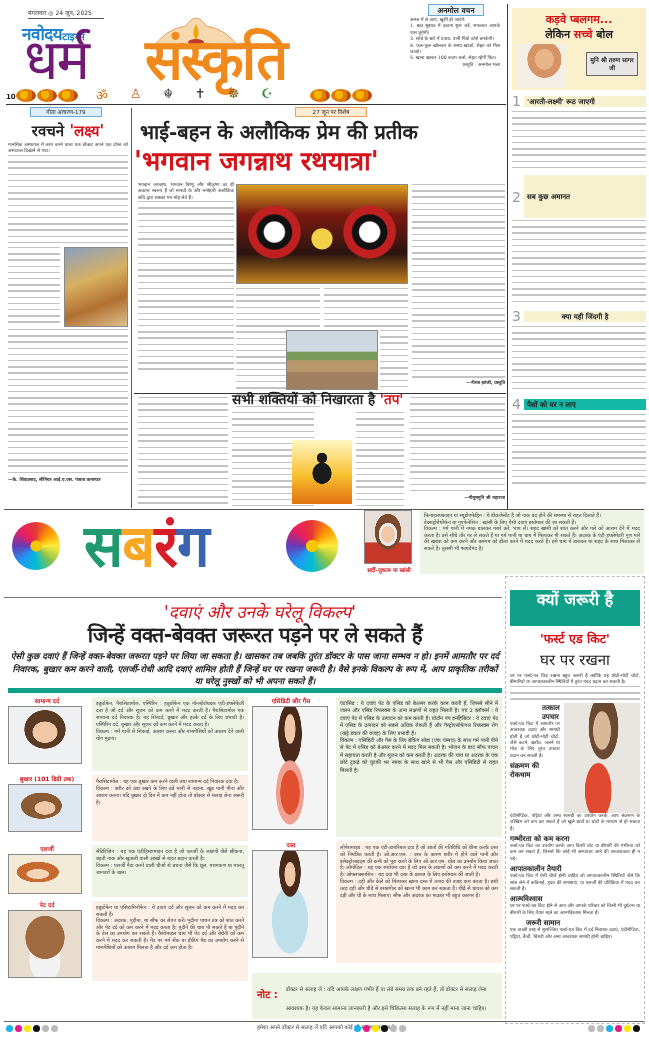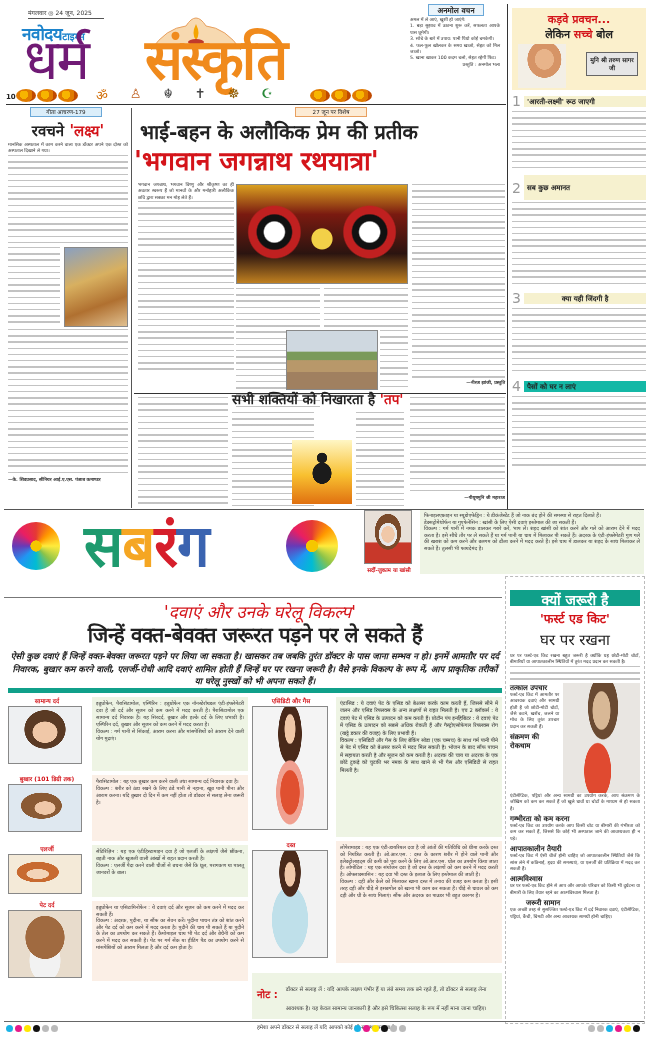--- a/index.html
+++ b/index.html
@@ -59,33 +59,33 @@
   <div class="tiny">3. सोचे के बारे में उपाय: पानी पियो कोई चमकेगी।</div>
   <div class="tiny">4. फल-फूल खोलकर के समय खाओ, सेहत को मिल जाओ।</div>
   <div class="tiny">5. खाना खाकर 100 कदम चलो, सेहत रहेगी फिट।</div>
   <div class="tiny" style="text-align:right;">प्रस्तुति : अनमोल भला</div>
 </div>
 
 <div class="hr" style="left:507px;top:4px;width:1px;height:505px;"></div>
 
 <div class="abs" style="left:512px;top:8px;width:134px;height:500px;">
   <div style="background:#fbf0cc;height:82px;position:relative;">
-    <div style="text-align:center;color:#d4141a;font-weight:bold;font-size:11px;padding-top:3px;">कड़वे प्रवचन...</div>
+    <div style="text-align:center;color:#d4141a;font-weight:bold;font-size:11px;padding-top:3px;">कड़वे प्बलगम...</div>
     <div style="text-align:center;font-weight:bold;font-size:11px;"><span>लेकिन </span><span style="color:#d4141a;">सच्चे</span><span> बोल</span></div>
     <div class="photo" style="left:6px;top:36px;width:48px;height:44px;border:none;background:radial-gradient(ellipse at 55% 35%, #e8b48a 0 25%, #d69466 26% 45%, #f3efe6 46%);"></div>
     <div style="position:absolute;left:74px;top:44px;width:52px;height:24px;background:#e6e6e6;border:1px solid #666;font-size:6px;font-weight:bold;text-align:center;padding-top:3px;">मुनि श्री तरुण सागर जी</div>
   </div>
   <div style="display:flex;align-items:center;margin-top:3px;">
       <span style="font-size:14px;color:#999;width:12px;">1</span>
       <span style="background:#f6f1cf;flex:1;font-size:7px;font-weight:bold;padding:1px 3px;">'आरती-लक्ष्मी' रूठ जाएगी</span>
     </div>
   <div class="filler" style="height:62px;margin-top:2px;"></div>
   <div style="display:flex;align-items:center;margin-top:2px;">
       <span style="font-size:14px;color:#999;width:12px;">2</span>
-      <span style="background:#f6f1cf;flex:1;font-size:7px;font-weight:bold;padding:8px 3px;">सब कुछ अमानत</span>
+      <span style="background:#f6f1cf;flex:1;font-size:7px;font-weight:bold;padding:17px 3px;">सब कुछ अमानत</span>
     </div>
   <div class="filler" style="height:86px;margin-top:2px;"></div>
   <div style="display:flex;align-items:center;margin-top:2px;">
       <span style="font-size:14px;color:#999;width:12px;">3</span>
       <span style="background:#f6f1cf;flex:1;font-size:7px;font-weight:bold;padding:1px 3px;text-align:center;">क्या यही जिंदगी है</span>
     </div>
   <div class="filler" style="height:68px;margin-top:2px;"></div>
   <div style="display:flex;align-items:center;margin-top:2px;">
       <span style="font-size:14px;color:#999;width:12px;">4</span>
       <span style="background:#14b8a6;flex:1;font-size:7px;font-weight:bold;padding:1px 3px;">पैसों को घर न लाएं</span>
@@ -238,28 +238,28 @@
     </div>
   </div>
 </div>
 
 <div class="abs" style="left:252px;top:973px;width:250px;height:46px;background:#eef4e4;padding:3px 5px;">
   <span style="color:#d4141a;font-weight:bold;font-size:10px;float:left;margin-right:8px;margin-top:11px;">नोट :</span>
   <span class="tiny" style="font-size:5.4px;line-height:7.6px;">डॉक्टर से सलाह लें : यदि आपके लक्षण गंभीर हैं या लंबे समय तक बने रहते हैं, तो डॉक्टर से सलाह लेना आवश्यक है। यह केवल सामान्य जानकारी है और इसे चिकित्सा सलाह के रूप में नहीं माना जाना चाहिए। हमेशा अपने डॉक्टर से सलाह लें यदि आपको कोई भी स्वास्थ्य समस्या है।</span>
 </div>
 
 <div class="abs" style="left:505px;top:576px;width:140px;height:448px;border:1px dashed #bbb;padding:3px 4px;">
-  <div style="background:#10a08a;color:#fff;font-weight:bold;font-size:14px;text-align:center;height:16px;line-height:20px;margin-top:10px;">क्यों जरूरी है</div>
+  <div style="background:#10a08a;color:#fff;font-weight:bold;font-size:16px;text-align:center;height:36px;line-height:20px;margin-top:10px;">क्यों जरूरी है</div>
   <div style="color:#d4141a;font-weight:bold;font-size:12.5px;text-align:center;margin-top:4px;white-space:nowrap;">'फर्स्ट एड किट'</div>
   <div style="font-size:15px;text-align:center;margin-top:2px;">घर पर रखना</div>
   <div class="tiny" style="margin-top:4px;">घर पर फर्स्ट-एड किट रखना बहुत जरूरी है क्योंकि यह छोटी-मोटी चोटों, बीमारियों या आपातकालीन स्थितियों में तुरंत मदद प्रदान कर सकती है।</div>
   <div class="filler" style="height:14px;"></div>
   <div style="display:flex;margin-top:3px;">
     <div style="width:50px;">
-      <div style="font-size:7px;font-weight:bold;">तत्काल उपचार</div>
+      <div style="font-size:7px;font-weight:bold;margin-left:32px;">तत्काल उपचार</div>
       <div class="tiny" style="font-size:4.6px;">फर्स्ट-एड किट में आमतौर पर आवश्यक दवाएं और सामग्री होती है जो छोटी-मोटी चोटों, जैसे कटने, खरोंच, जलने या मोच के लिए तुरंत उपचार प्रदान कर सकती हैं।</div>
       <div style="font-size:7px;font-weight:bold;margin-top:2px;">संक्रमण की रोकथाम</div>
     </div>
     <div class="photo" style="position:relative;margin-left:4px;width:78px;height:110px;border:none;background:radial-gradient(ellipse at 45% 80%, #e04a30 0 22%, transparent 23%),radial-gradient(ellipse at 50% 25%, #d8b896 0 16%, transparent 17%),radial-gradient(ellipse at 52% 22%, #6a4a32 0 26%, transparent 27%),#e9e6e2;"></div>
   </div>
   <div class="tiny" style="font-size:4.6px;">एंटीसेप्टिक, पट्टियां और अन्य सामग्री का उपयोग करके, आप संक्रमण के जोखिम को कम कर सकते हैं जो खुले घावों या चोटों के माध्यम से हो सकता है।</div>
   <div style="font-size:7px;font-weight:bold;margin-top:2px;">गम्भीरता को कम करना</div>
   <div class="tiny" style="font-size:4.6px;">फर्स्ट-एड किट का उपयोग करके आप किसी चोट या बीमारी की गंभीरता को कम कर सकते हैं, जिससे कि कोई भी अस्पताल जाने की आवश्यकता ही न पड़े।</div>
   <div style="font-size:7px;font-weight:bold;margin-top:2px;">आपातकालीन तैयारी</div>
   <div class="tiny" style="font-size:4.6px;">फर्स्ट-एड किट में ऐसी चीजें होनी चाहिए जो आपातकालीन स्थितियों जैसे कि सांस लेने में कठिनाई, हृदय की समस्याएं, या एलर्जी की प्रतिक्रिया में मदद कर सकती हैं।</div>

